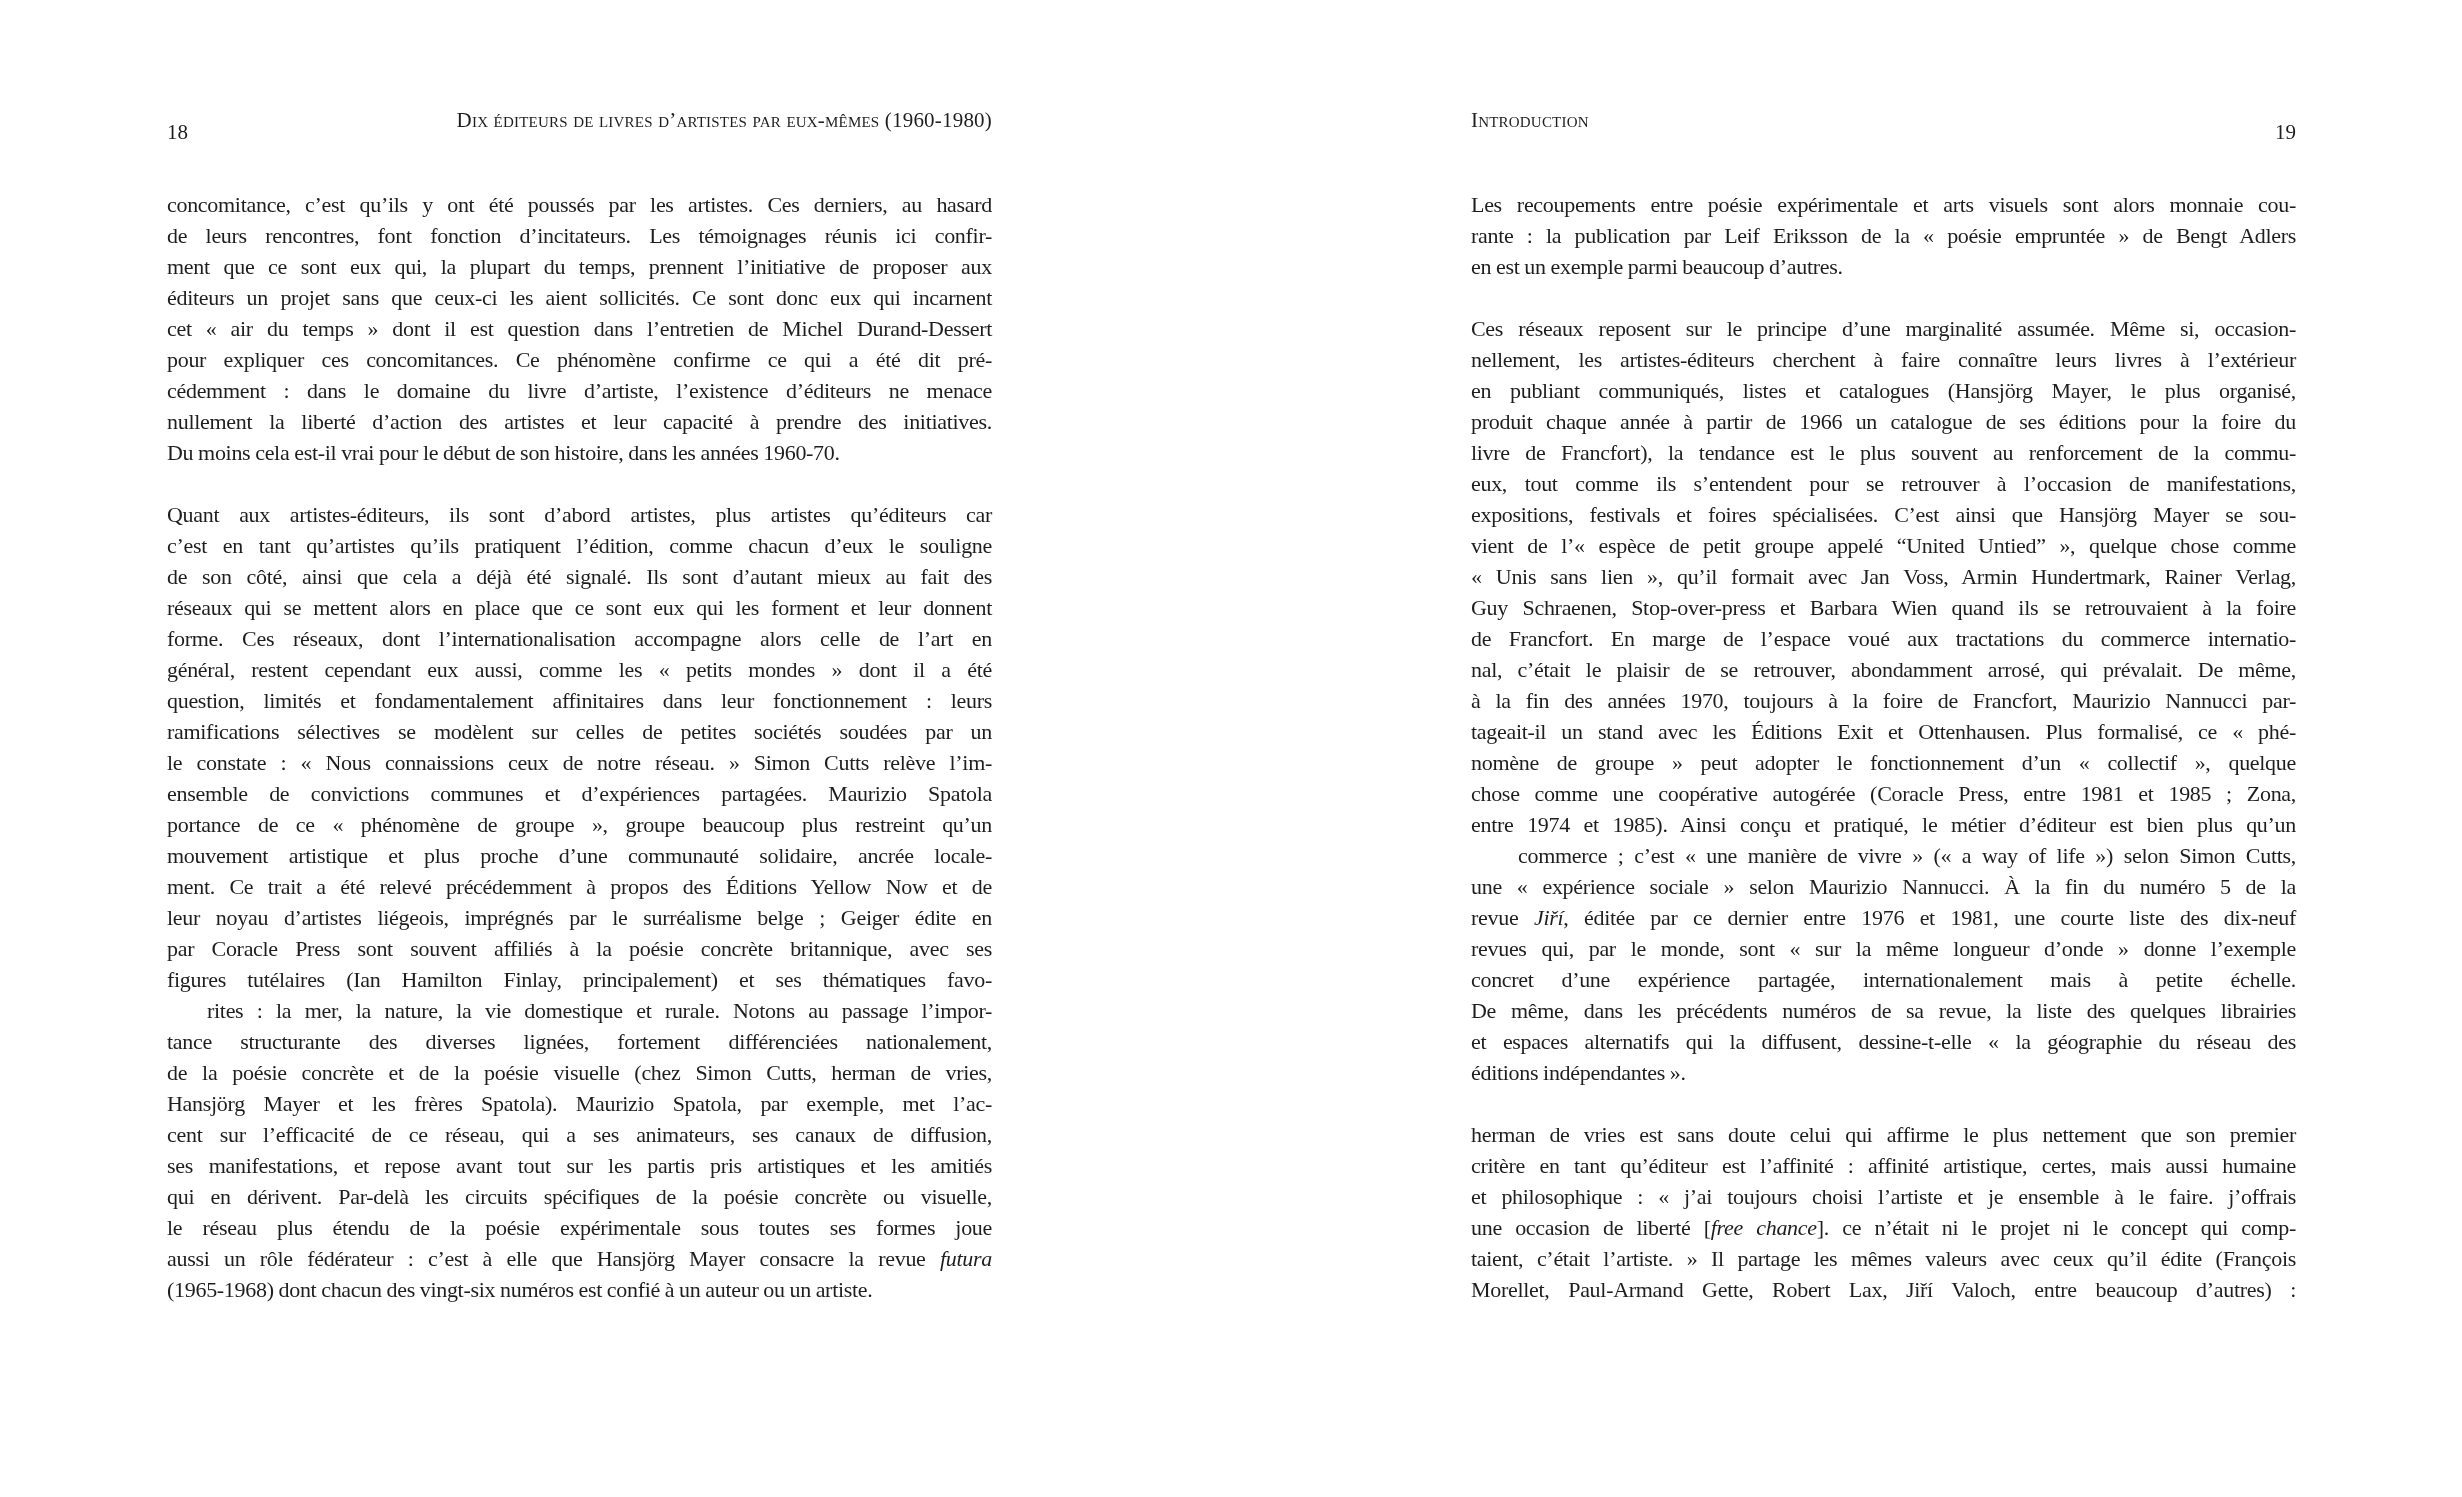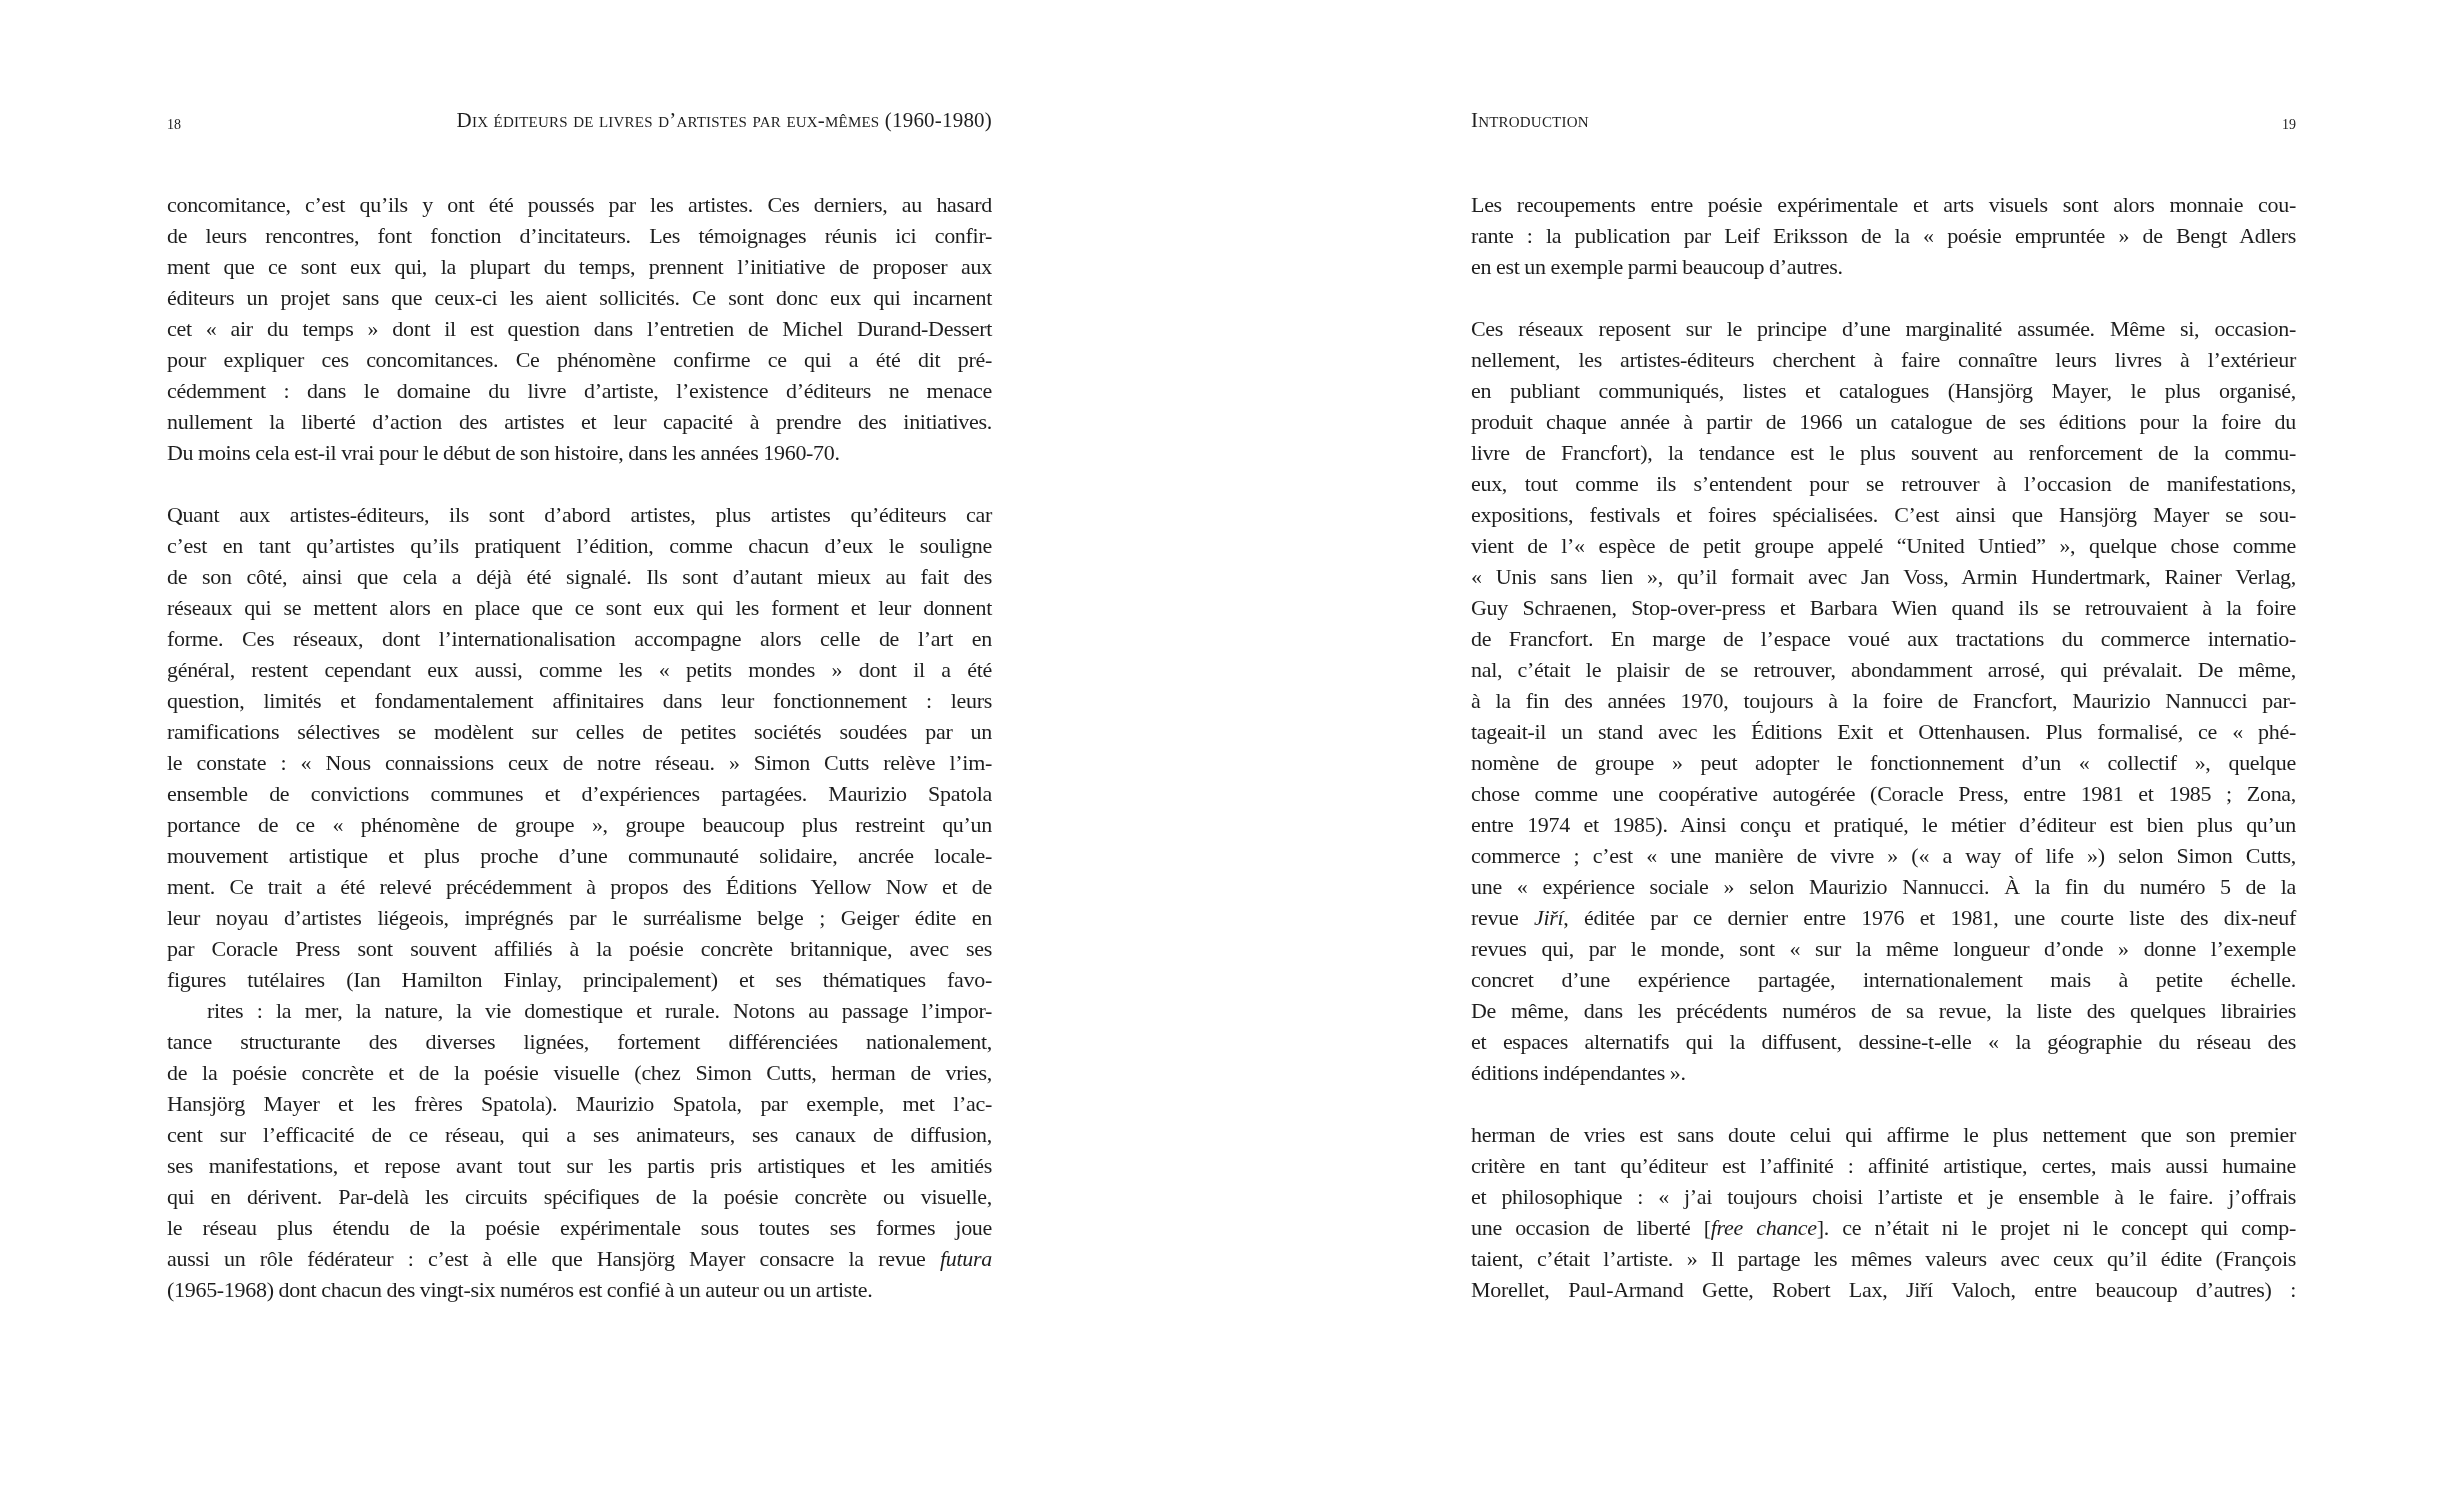--- a/index.html
+++ b/index.html
@@ -27,22 +27,22 @@
     position: absolute;
     top: 107px;
     left: 0;
     width: 825px;
     height: 27px;
     font-size: 21px;
     line-height: 27px;
   }
   .folio {
     position: absolute;
-    top: 4px;
-    font-size: 14px;
+    top: 12px;
+    font-size: 21px;
   }
   .left .folio { left: 0; }
   .right .folio { right: 0; }
   .head-title {
     position: absolute;
     top: 0;
     font-variant: small-caps;
     font-size: 21px;
     letter-spacing: 0.2px;
     white-space: nowrap;
@@ -155,21 +155,21 @@
       <span class="line" style="display: block;">vient de l’« espèce de petit groupe appelé “United Untied” », quelque chose comme</span>
       <span class="line" style="display: block;">« Unis sans lien », qu’il formait avec Jan Voss, Armin Hundertmark, Rainer Verlag,</span>
       <span class="line" style="display: block;">Guy Schraenen, Stop-over-press et Barbara Wien quand ils se retrouvaient à la foire</span>
       <span class="line" style="display: block;">de Francfort. En marge de l’espace voué aux tractations du commerce internatio-</span>
       <span class="line" style="display: block;">nal, c’était le plaisir de se retrouver, abondamment arrosé, qui prévalait. De même,</span>
       <span class="line" style="display: block;">à la fin des années 1970, toujours à la foire de Francfort, Maurizio Nannucci par-</span>
       <span class="line" style="display: block;">tageait-il un stand avec les Éditions Exit et Ottenhausen. Plus formalisé, ce « phé-</span>
       <span class="line" style="display: block;">nomène de groupe » peut adopter le fonctionnement d’un « collectif », quelque</span>
       <span class="line" style="display: block;">chose comme une coopérative autogérée (Coracle Press, entre 1981 et 1985 ; Zona,</span>
       <span class="line" style="display: block;">entre 1974 et 1985). Ainsi conçu et pratiqué, le métier d’éditeur est bien plus qu’un</span>
-      <span class="line" style="display: block;">commerce ; c’est « une manière de vivre » (« a way of life ») selon Simon Cutts,</span>
+      <span class="line" style="display: block; margin-left: 47px;">commerce ; c’est « une manière de vivre » (« a way of life ») selon Simon Cutts,</span>
       <span class="line" style="display: block;">une « expérience sociale » selon Maurizio Nannucci. À la fin du numéro 5 de la</span>
       <span class="line" style="display: block;"><span>revue </span><i>Jiří</i><span>, éditée par ce dernier entre 1976 et 1981, une courte liste des dix-neuf</span></span>
       <span class="line" style="display: block;">revues qui, par le monde, sont « sur la même longueur d’onde » donne l’exemple</span>
       <span class="line" style="display: block;">concret d’une expérience partagée, internationalement mais à petite échelle.</span>
       <span class="line" style="display: block;">De même, dans les précédents numéros de sa revue, la liste des quelques librairies</span>
       <span class="line" style="display: block;">et espaces alternatifs qui la diffusent, dessine-t-elle « la géographie du réseau des</span>
       <span class="line last" style="display: block;">éditions indépendantes ».</span>
     </div>
 
     <div class="para">

